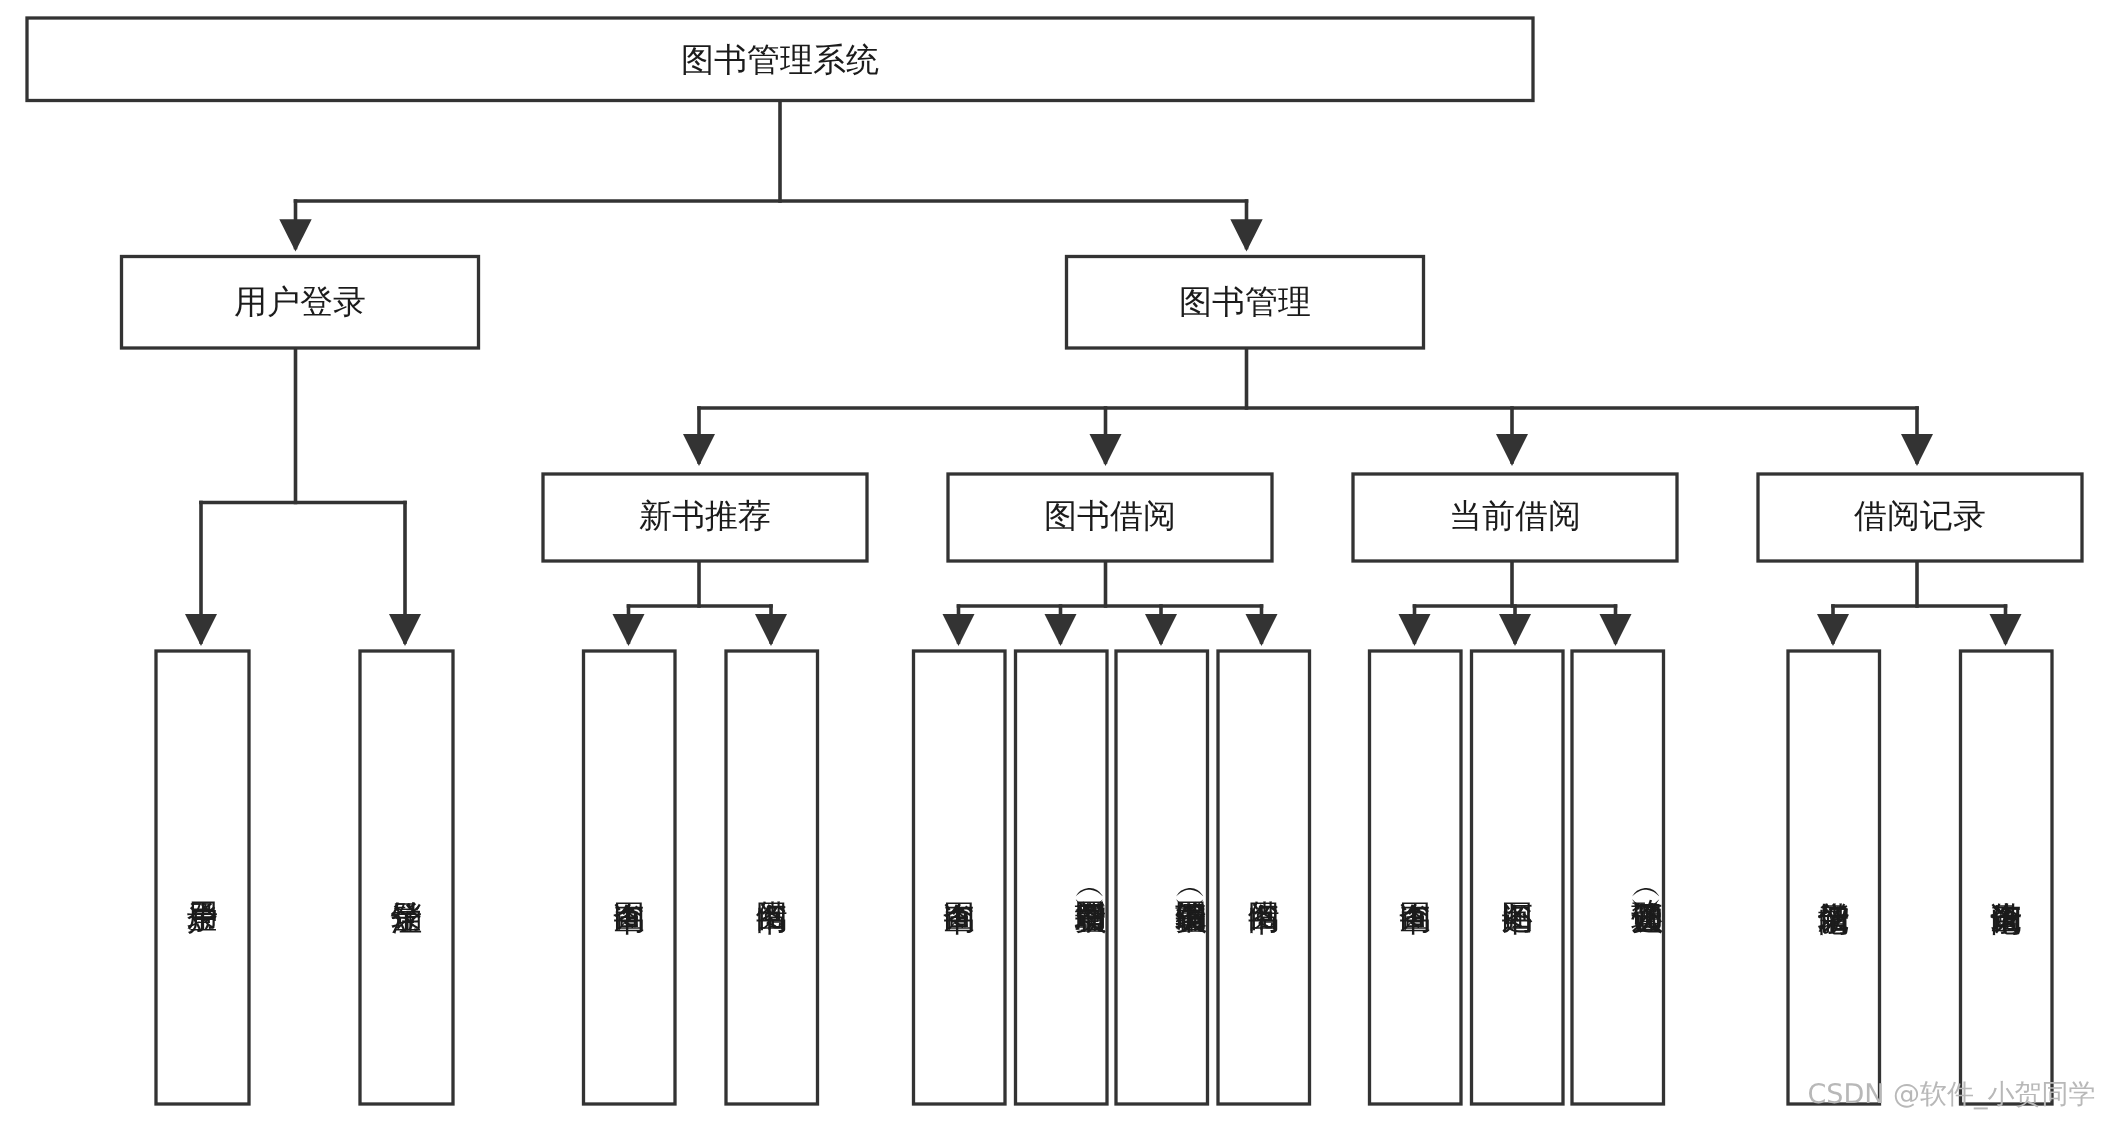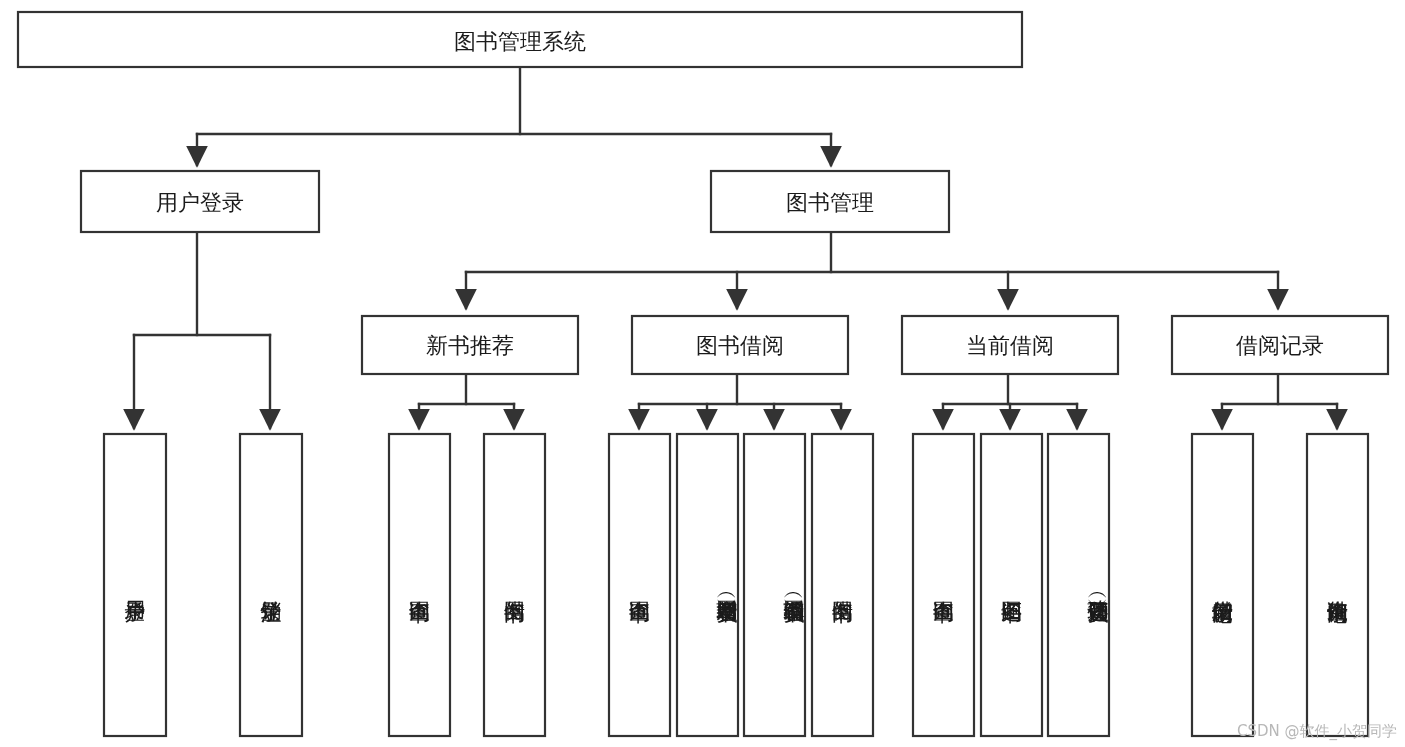--- a/index.html
+++ b/index.html
@@ -63,21 +63,21 @@
   }
   .arrowhead {
     fill: #333333;
     stroke: none;
   }
   .watermark {
     position: absolute;
     right: 8px;
     bottom: 6px;
     font-family: "DejaVu Sans", "Liberation Sans", sans-serif;
-    font-size: 15px;
+    font-size: 18px;
     color: #b8b8b8;
     white-space: nowrap;
     pointer-events: none;
   }
 </style>
 </head>
 <body>
 
 <div id="diagram-root">
 

